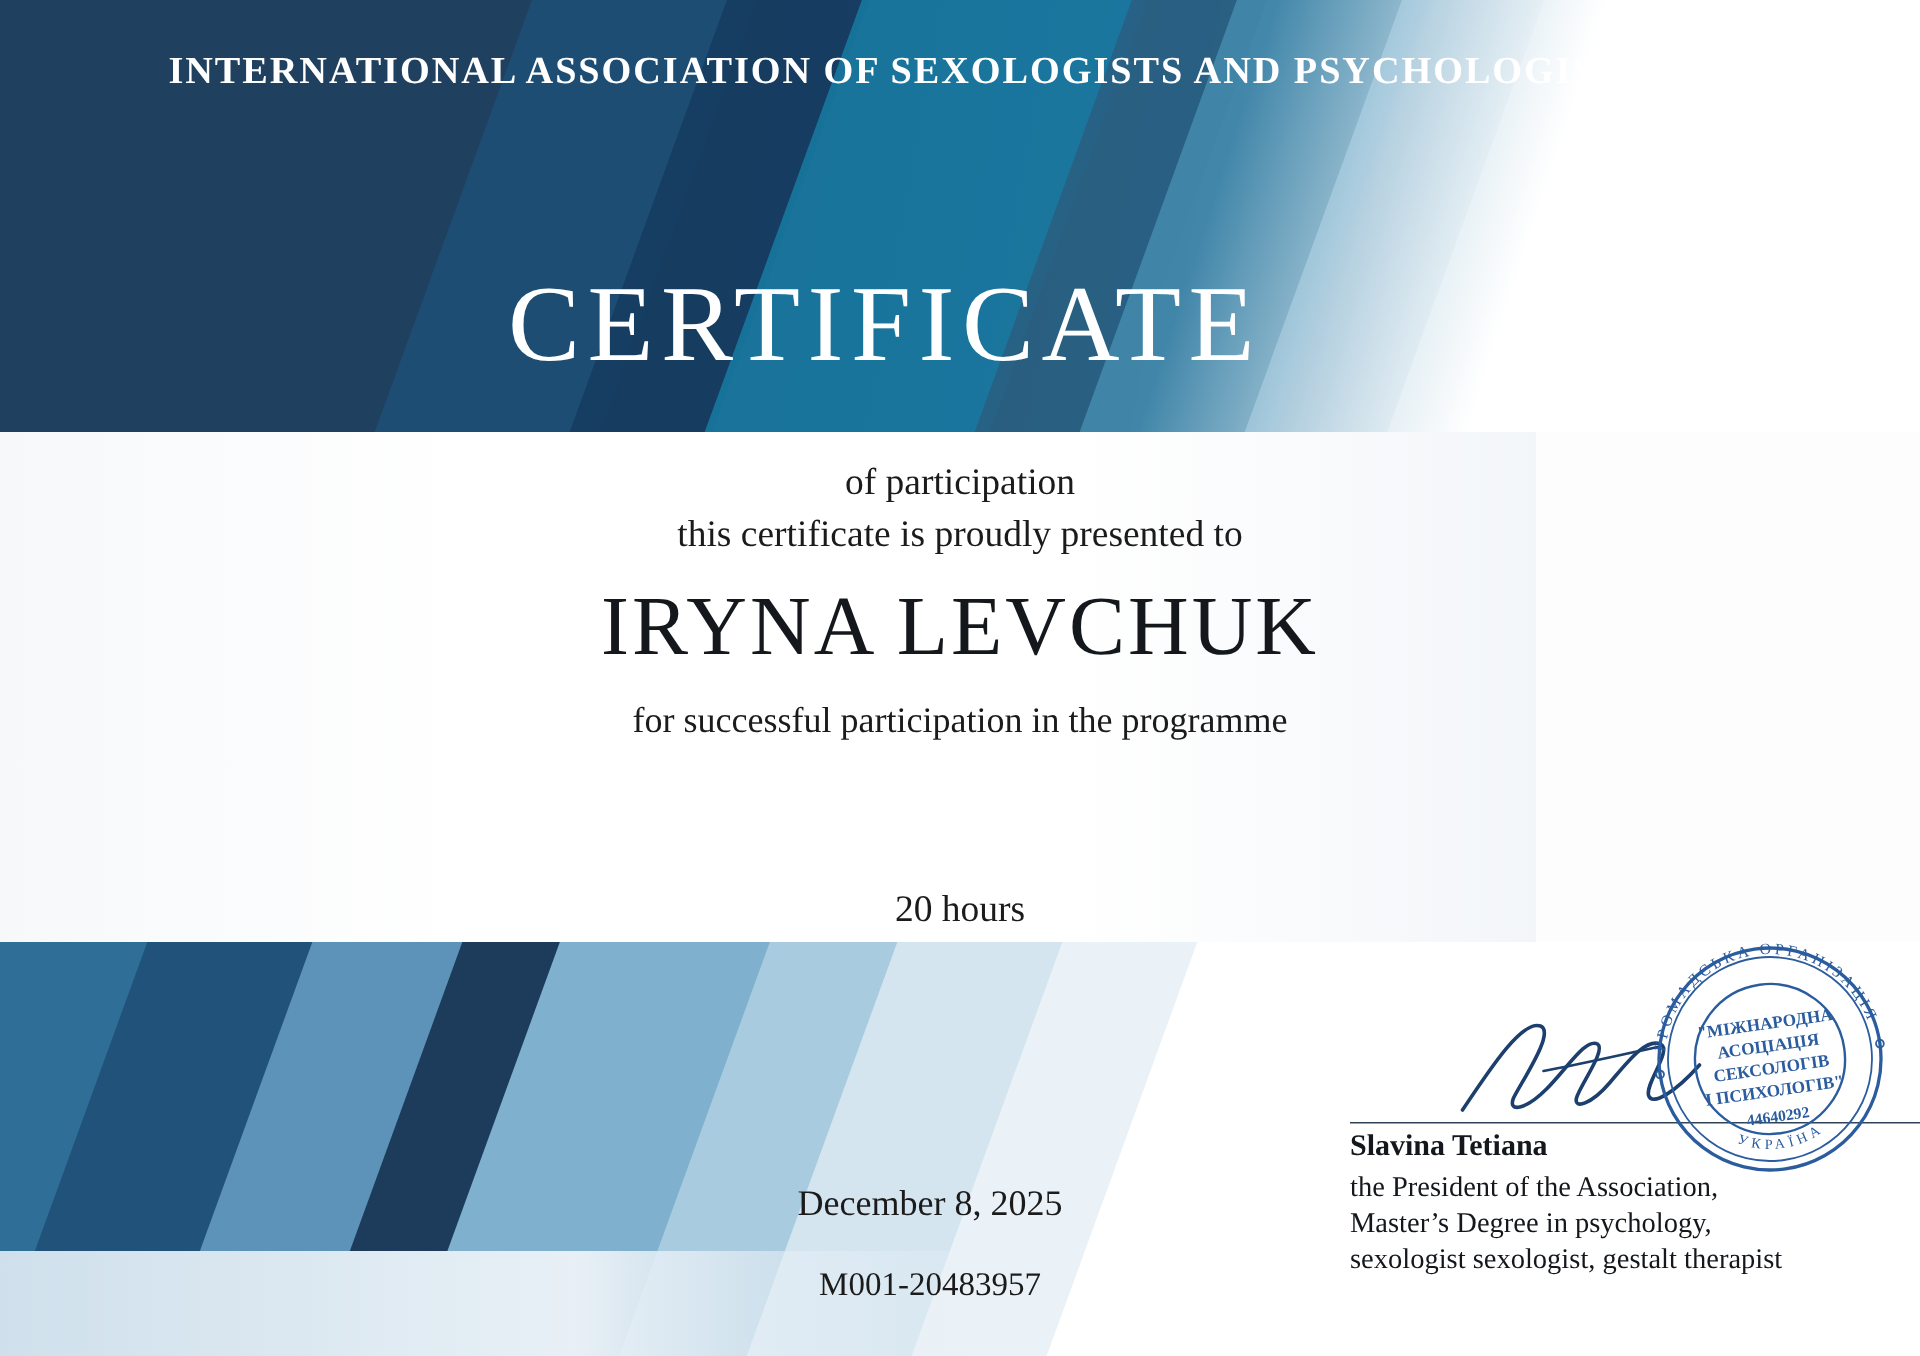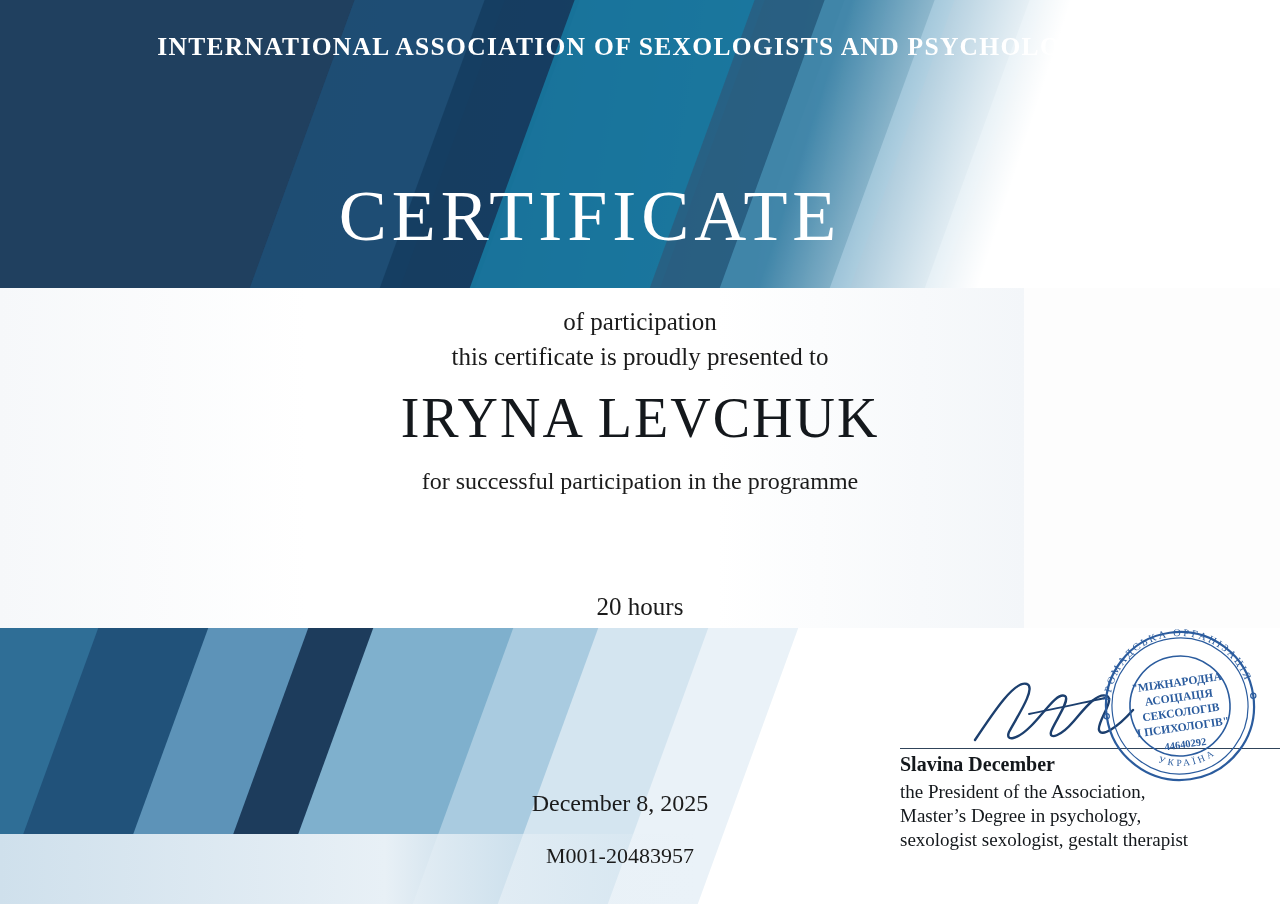--- a/index.html
+++ b/index.html
@@ -66,21 +66,20 @@
     width: 1210px;
     text-align: center;
     color: #ffffff;
     font-size: 25.5px;
     letter-spacing: 1.3px;
     font-weight: 600;
     font-variant: small-caps;
     text-transform: uppercase;
     font-family: "Liberation Serif", serif;
     white-space: nowrap;
-    padding-left: 45px;
   }
   .cert-word {
     position: absolute;
     left: 0; top: 175px;
     width: 1180px;
     text-align: center;
     color: #ffffff;
     font-size: 72px;
     letter-spacing: 5px;
     font-family: "Liberation Serif", serif;
@@ -257,21 +256,21 @@
   <div class="date-block">December 8, 2025</div>
   <div class="id-block">M001-20483957</div>
 
   <div class="sign-script">
     <svg class="sig-svg" width="180" height="80" viewBox="0 0 180 80" xmlns="http://www.w3.org/2000/svg">
       <path d="M10,70 C30,40 50,10 62,14 C72,18 50,50 44,62 C40,72 52,70 66,56 C80,42 92,22 100,26 C106,30 88,54 86,62 C84,70 96,66 108,52 C120,38 132,22 142,26 C150,30 132,52 134,60 C136,68 152,58 168,40" fill="none" stroke="#1c3f6e" stroke-width="2.4" stroke-linecap="round"></path>
       <path d="M64,44 C86,40 112,34 140,28" fill="none" stroke="#1c3f6e" stroke-width="1.8" stroke-linecap="round"></path>
     </svg>
   </div>
   <div class="sign-line"></div>
-  <div class="sign-name">Slavina December</div>
+  <div class="sign-name">Slavina Tetiana</div>
   <div class="sign-desc">
     <div>the President of the Association,</div>
     <div>Master’s Degree in psychology,</div>
     <div>sexologist sexologist, gestalt therapist</div>
   </div>
 
   <div class="stamp">
     <svg width="176" height="176" viewBox="0 0 176 176" xmlns="http://www.w3.org/2000/svg">
       <defs>
         <path id="outerArc" d="M 18,88 A 70,70 0 0 1 158,88"></path>

